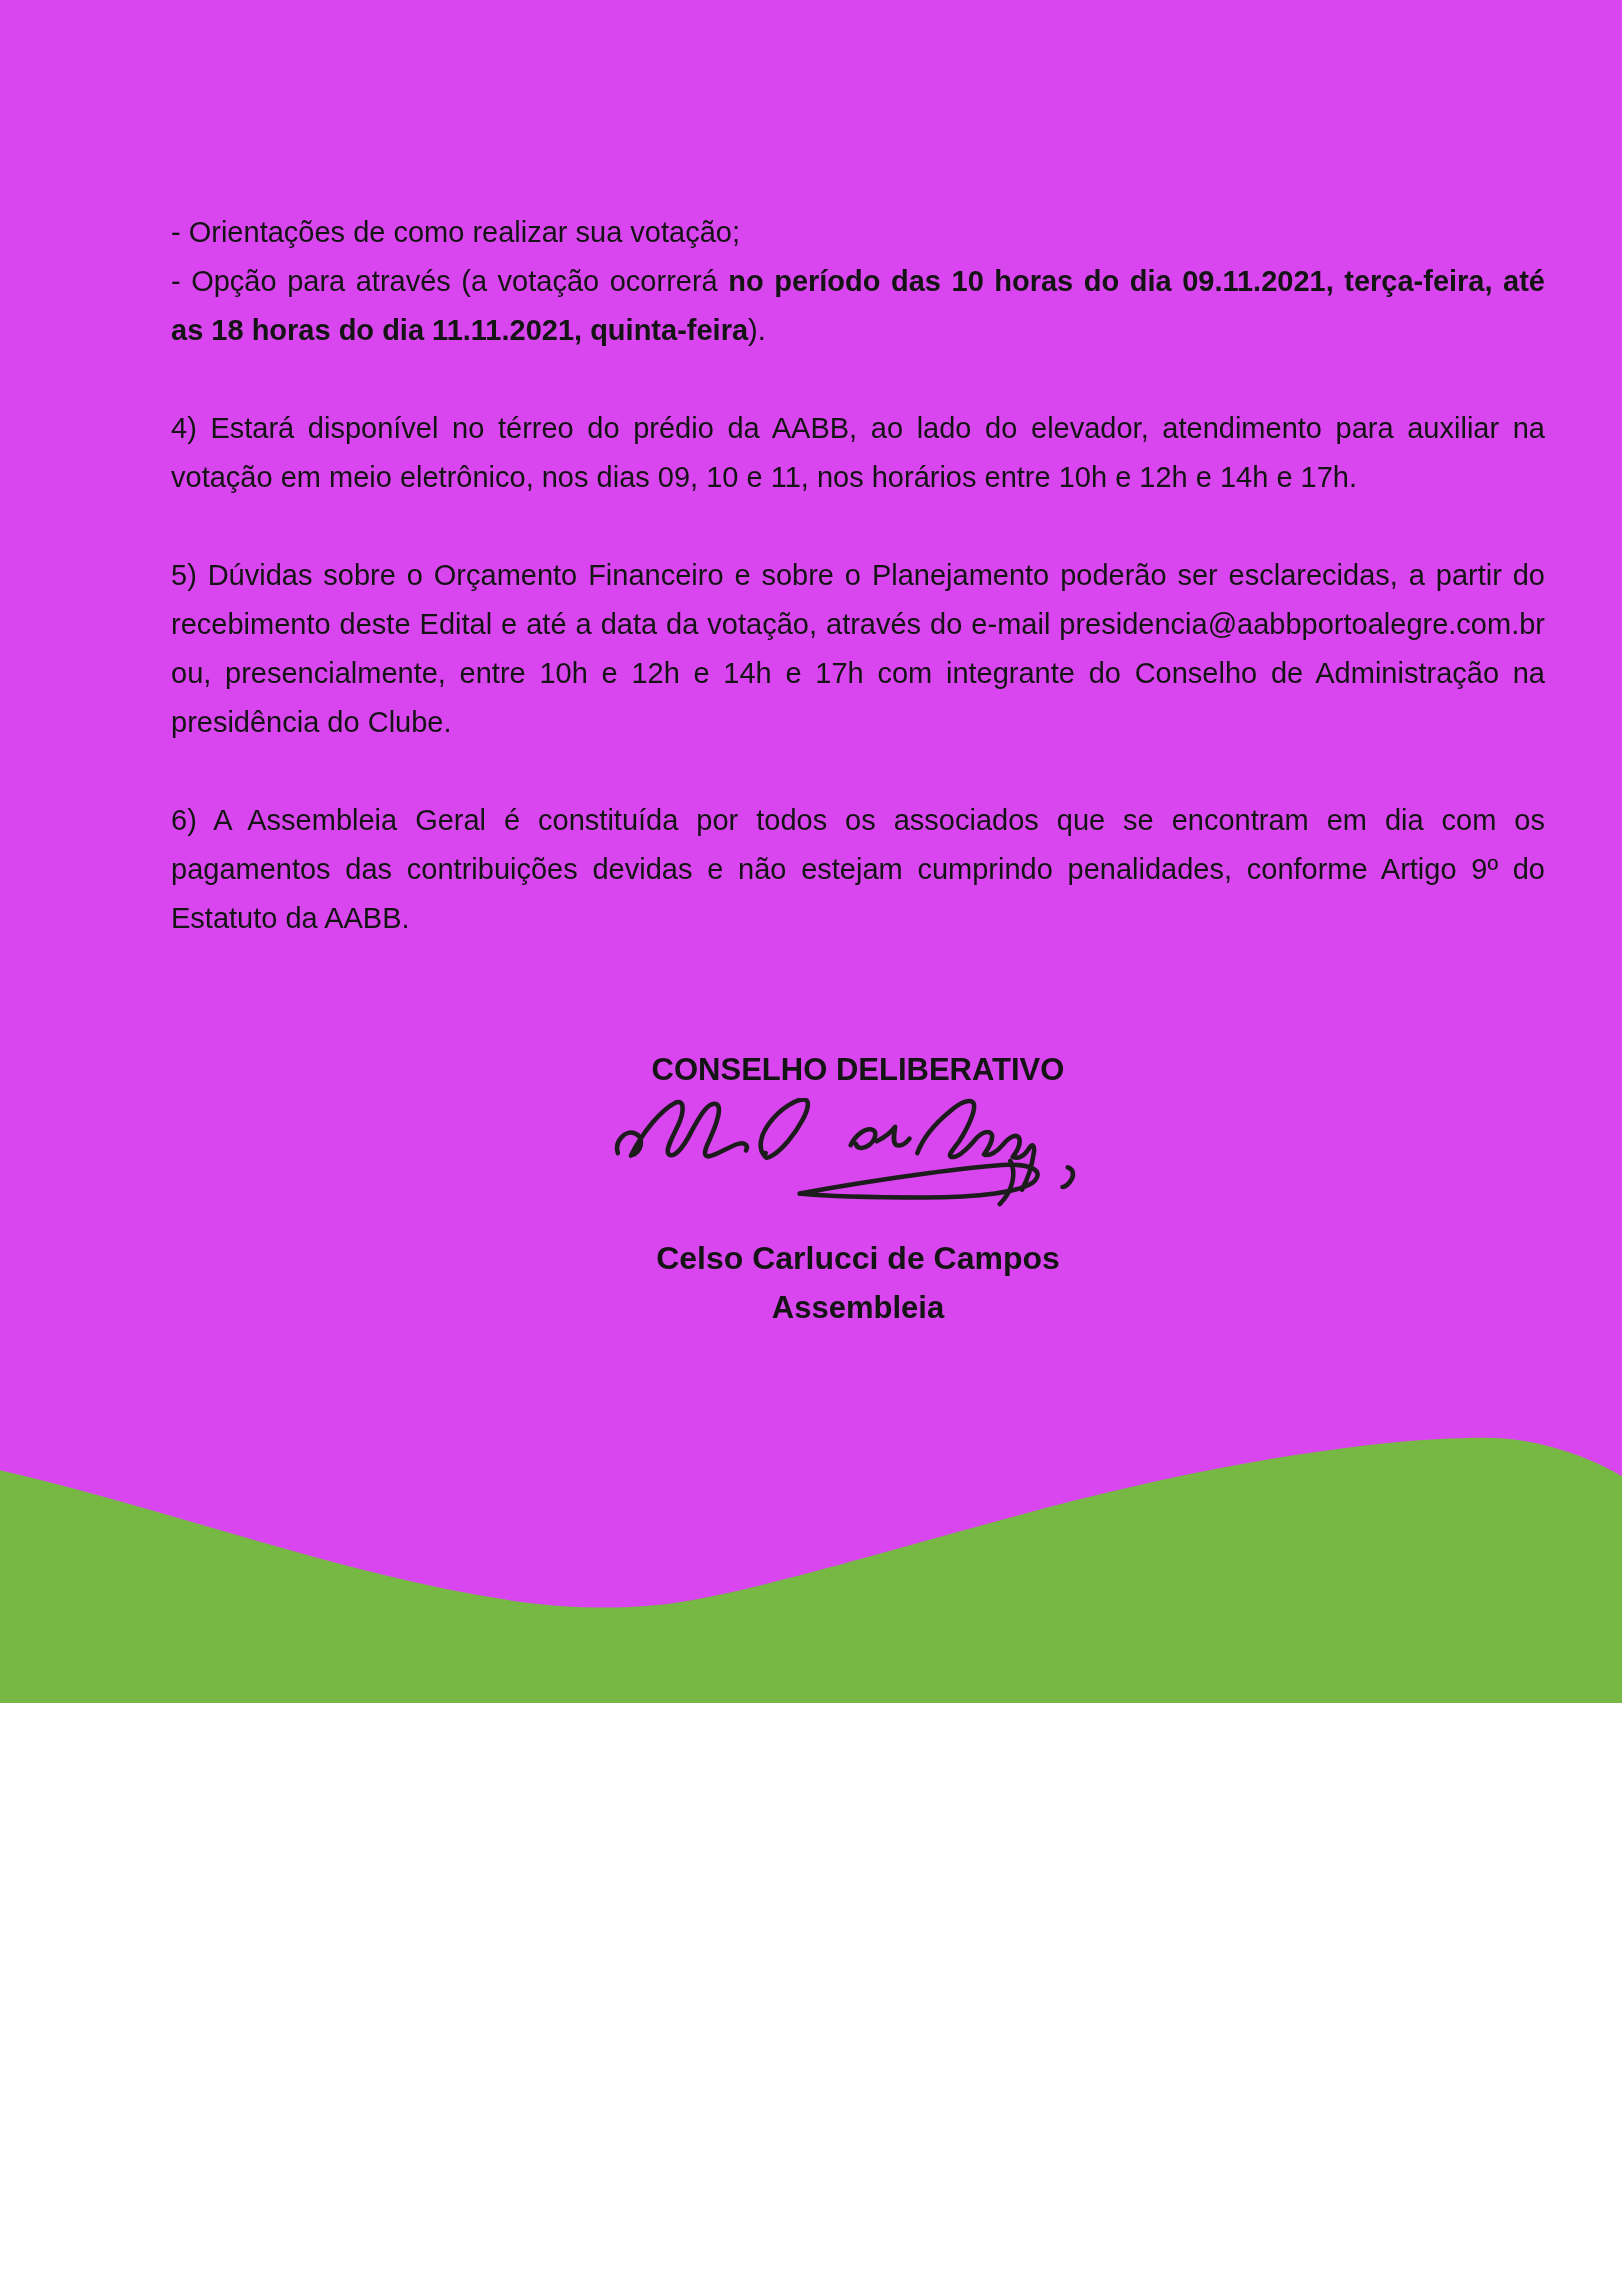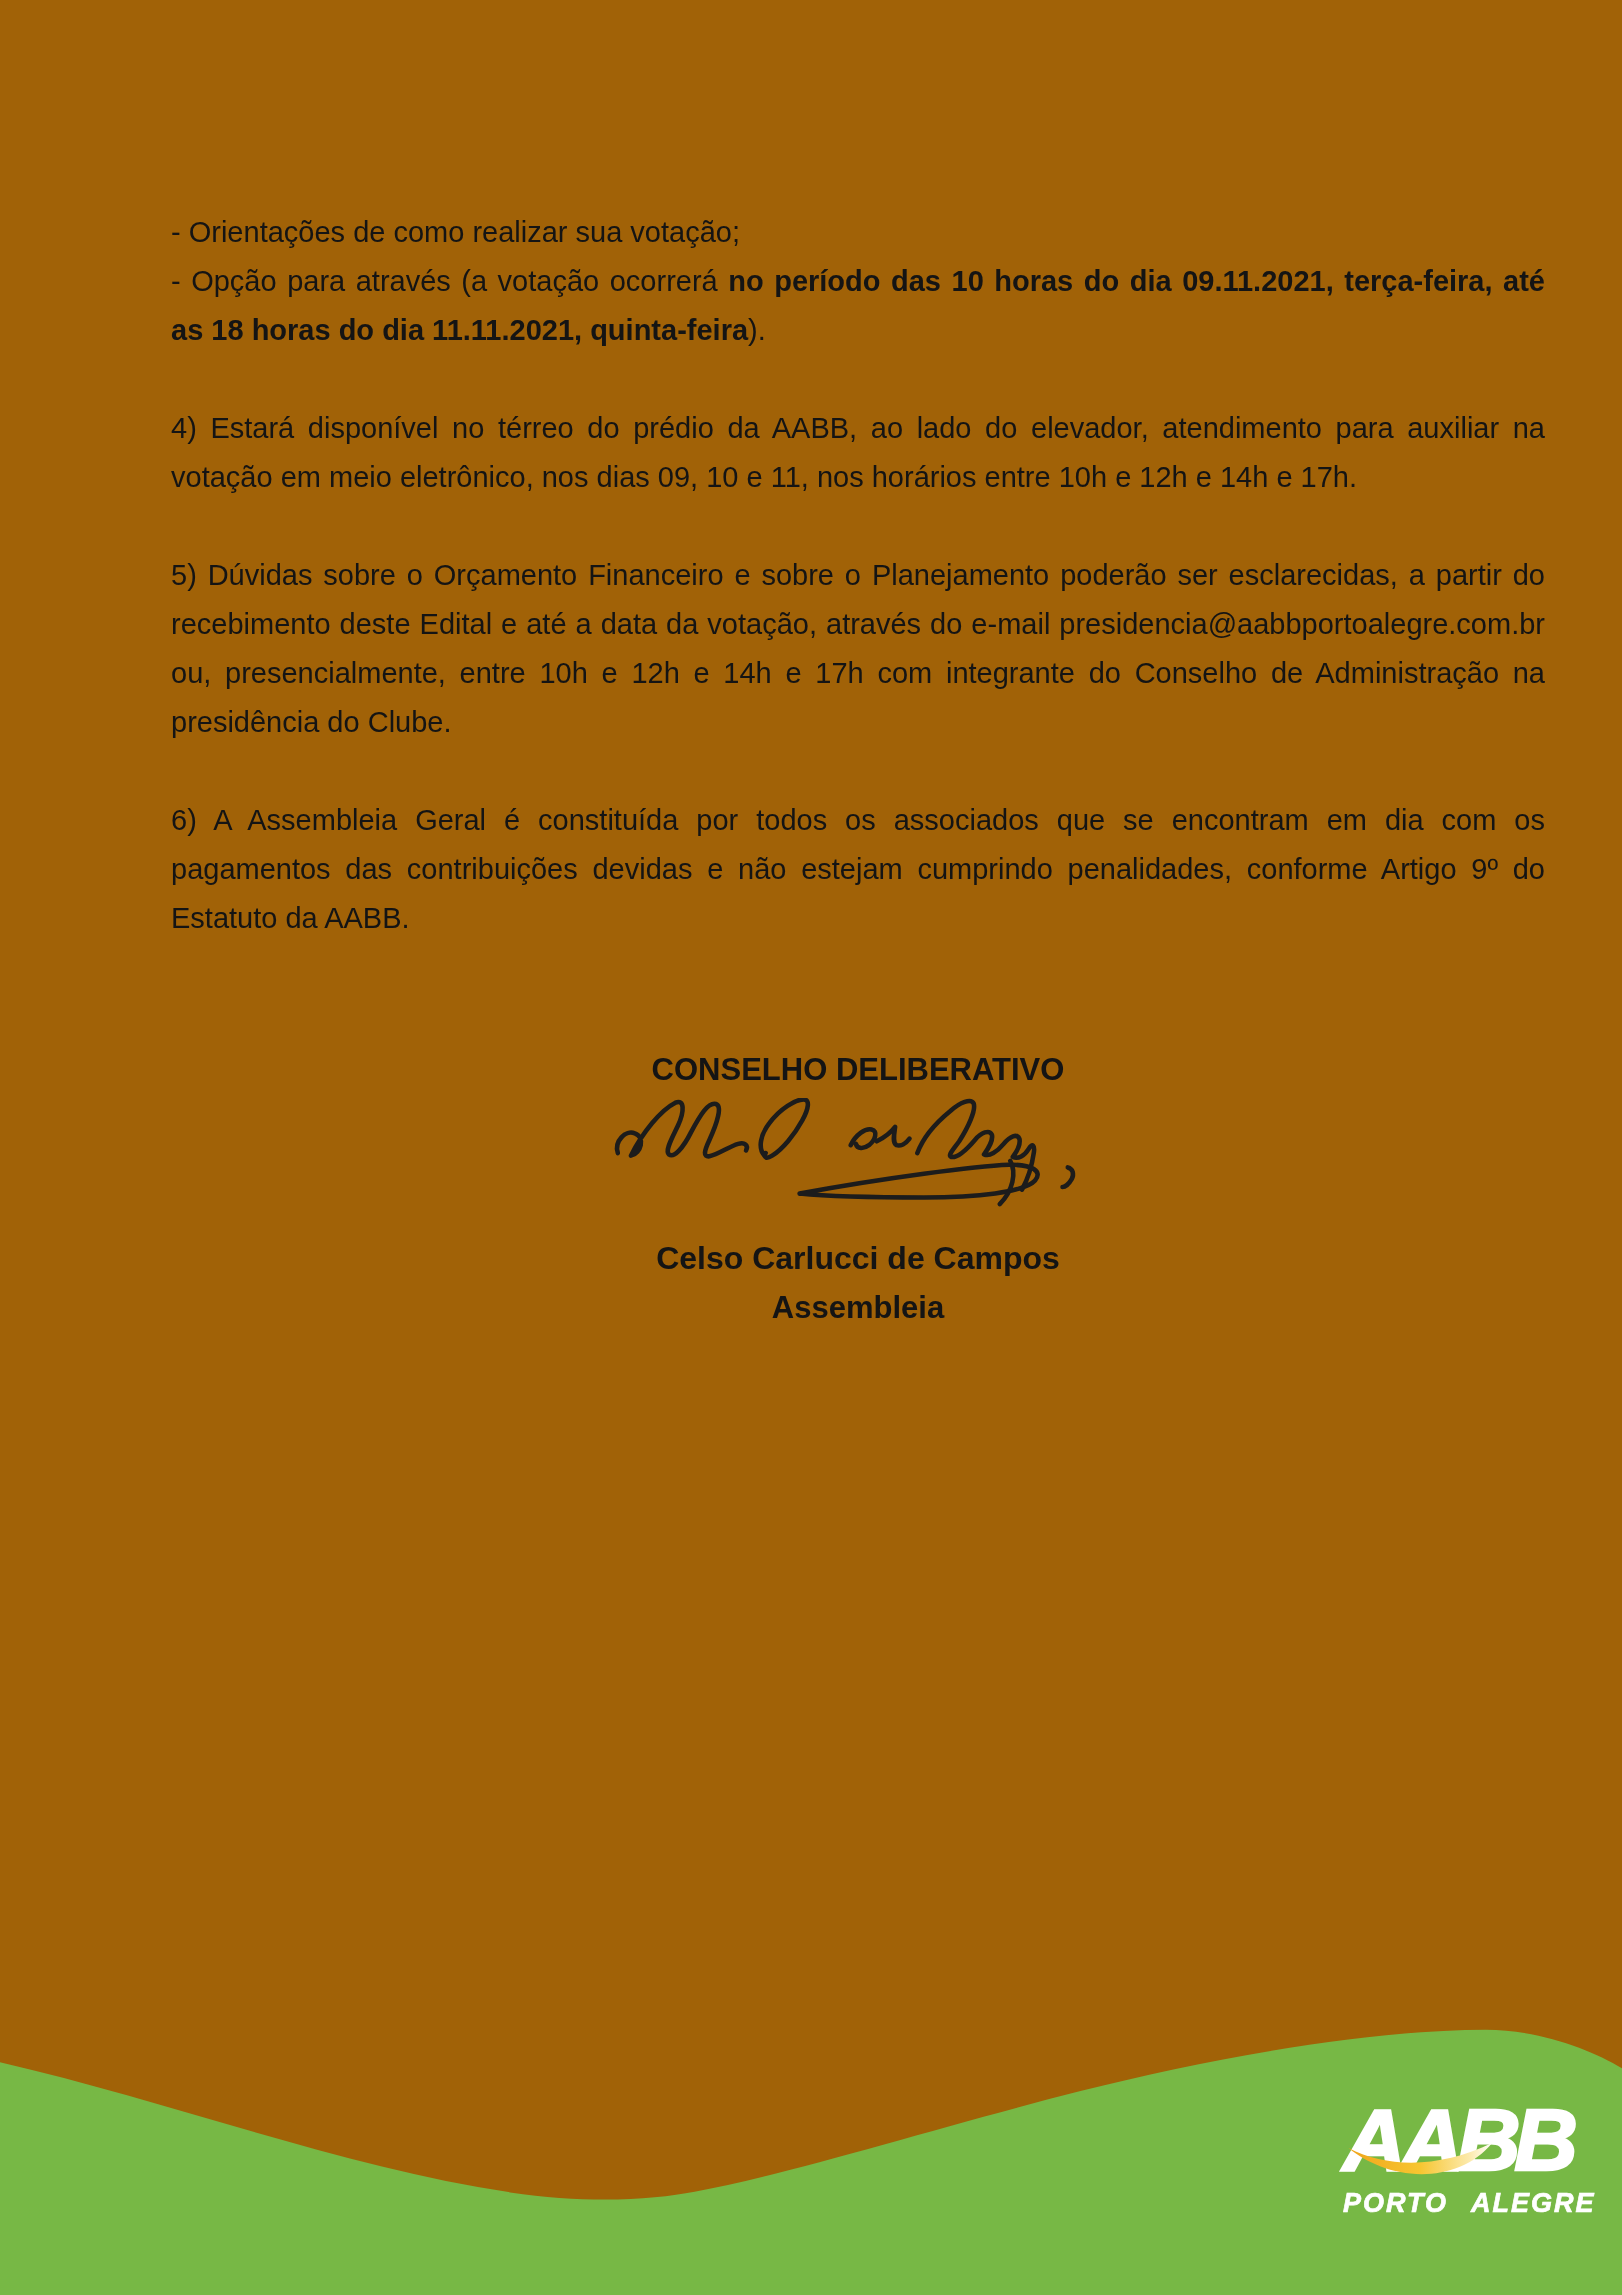--- a/index.html
+++ b/index.html
@@ -1,20 +1,20 @@
 <!DOCTYPE html>
 <html style="font-size:10.5px"><head>
 <meta charset="utf-8">
 <style>
   html, body { margin: 0; padding: 0; background: #ffffff; }
   .page {
     position: relative;
     width: 1622px;
-    height: 2295px;
-    background: #a16207;
+    height: 1703px;
+    background: #d946ef;
     overflow: hidden;
     font-family: "Liberation Sans", sans-serif;
     color: #141414;
   }
 
   
   .text-block {
     position: absolute;
     left: 171px;
     top: 208px;

